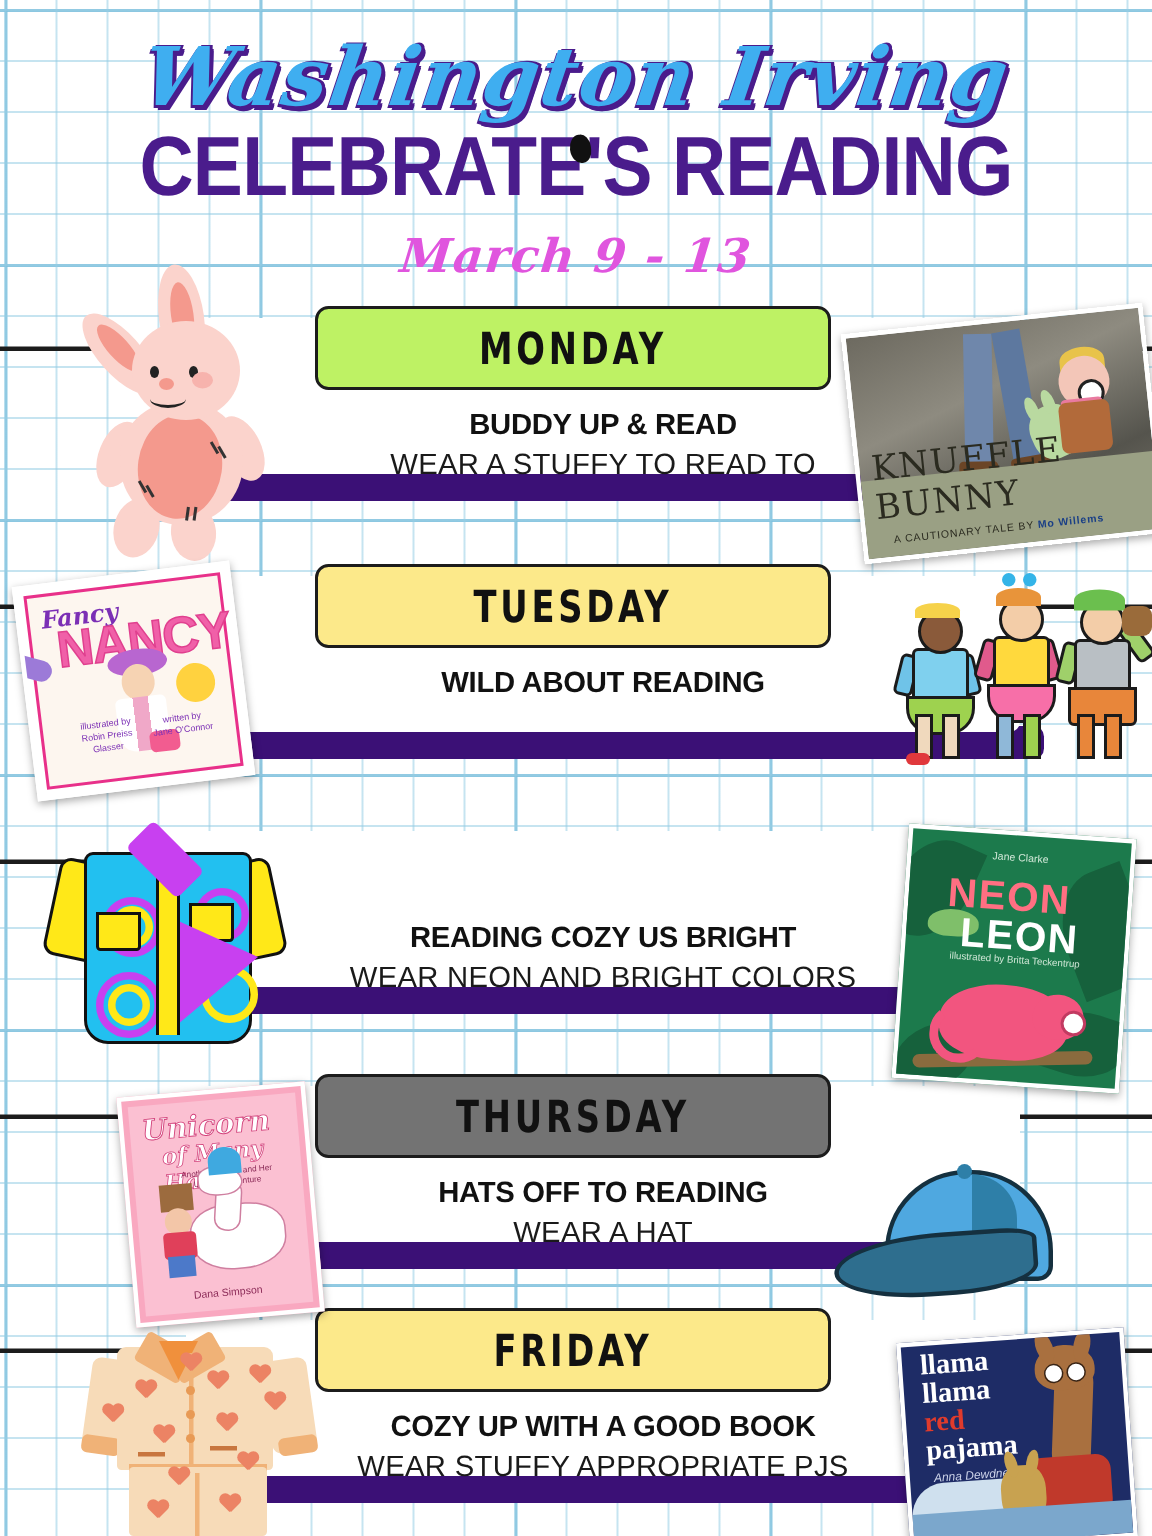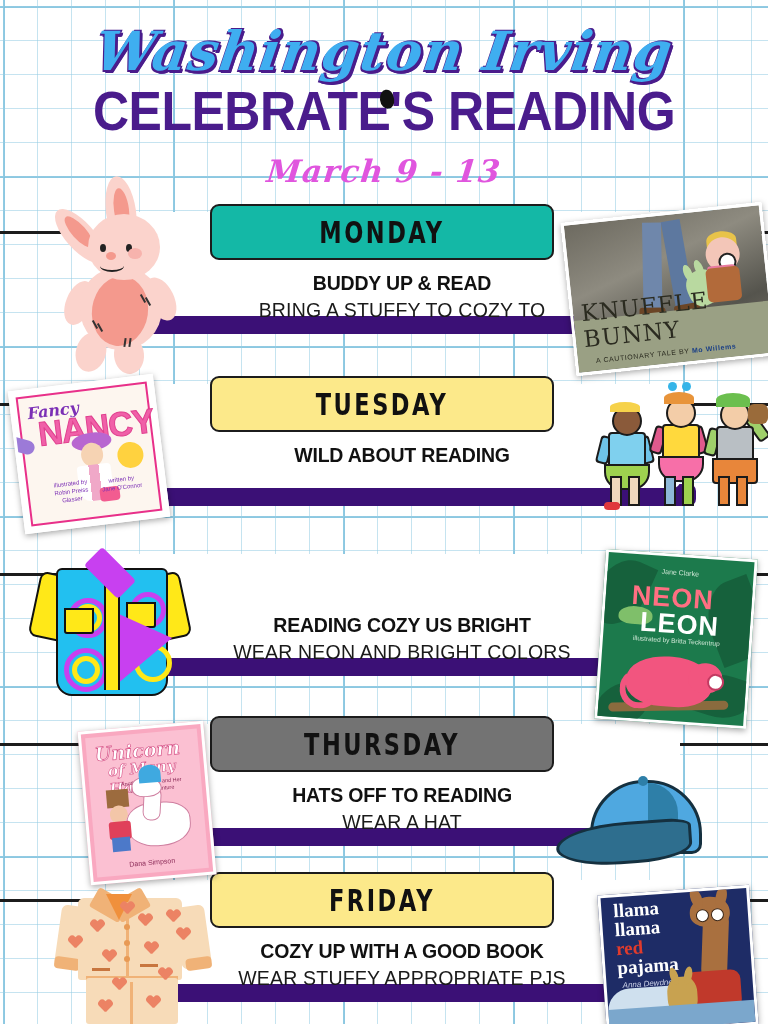--- a/index.html
+++ b/index.html
@@ -258,25 +258,25 @@
     <span>CELEBRATE'S READING</span>
     <span class="smudge"></span>
   </div>
   <div class="date-line">March 9 - 13</div>
 </div>
 
 <div class="row" style="top:200px">
   <div class="connector"></div>
   <div class="shadow-bar"></div>
   <div class="band-inner"></div>
-  <div class="pill" style="background:#14b8a6">
+  <div class="pill" style="background:#bef264">
     <span>MONDAY</span>
   </div>
   <div class="line1">BUDDY UP &amp; READ</div>
-  <div class="line2">BRING A STUFFY TO COZY TO</div>
+  <div class="line2">WEAR A STUFFY TO READ TO</div>
 </div>
 
 <div id="bunny" class="art">
   <div class="b-earL"></div>
     <div class="b-inL"></div>
   <div class="b-earR"></div>
     <div class="b-inR"></div>
   <div class="b-legL"></div>
     <div class="b-legR"></div>
   <div class="b-armL"></div>

